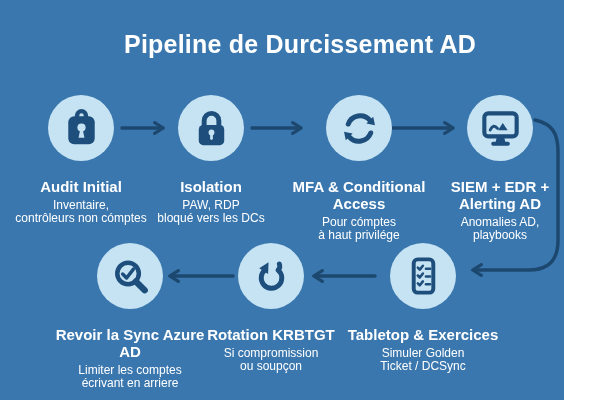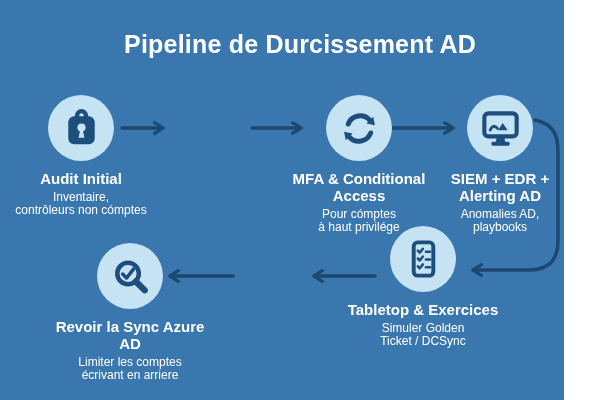--- a/index.html
+++ b/index.html
@@ -38,34 +38,34 @@
   .bubble{
     width:66px;height:66px;border-radius:50%;
     background:var(--bubble);
     margin:0 auto;display:flex;align-items:center;justify-content:center;
   }
   .icon{width:47px;height:47px;display:block;}
   .st{stroke:var(--icon);fill:none;stroke-linecap:round;stroke-linejoin:round;}
   .fl{fill:var(--icon);}
   .cut{fill:var(--bubble);}
   .t{
-    margin-top:10px;color:var(--text);
+    margin-top:18px;color:var(--text);
     font-size:15px;font-weight:bold;line-height:1.13;
     white-space:pre-line;
   }
   .s{
     margin-top:3px;color:var(--text);
     font-size:12px;font-weight:normal;line-height:1.13;
     white-space:pre-line;
   }
   .s1{left:2px;  top:95px; width:158px;}
   .s2{left:134px;top:95px; width:154px;}
   .s3{left:272px;top:95px; width:174px;}
   .s4{left:423px;top:95px; width:154px;}
-  .s5{left:333px;top:226px;width:180px;text-align:center;}
+  .s5{left:333px;top:243px;width:180px;text-align:center;}
   .s6{left:194px;top:243px;width:154px;}
   .s7{left:43px; top:243px;width:174px;}
 </style>
 </head>
 <body>
 
 <div class="canvas">
 
   <div class="page-title">Pipeline de Durcissement AD</div>
 
@@ -90,20 +90,33 @@
         <rect class="fl" x="10.5" y="11.5" width="27" height="28.5" rx="6"></rect>
         <circle class="cut" cx="24" cy="23" r="4.2"></circle>
         <path class="cut" d="M22.6,25.8 h2.8 l1.6,7.7 h-6 z"></path>
       </svg>
     </div>
     <div class="t">Audit Initial</div>
     <div class="s">Inventaire,
 contrôleurs non cómptes</div>
   </div>
 
+  <div class="step s2">
+    <div class="bubble">
+      <svg class="icon" viewBox="0 0 48 48">
+        <path class="st" d="M16.5,22 v-6 a7.5,7.5 0 0 1 15,0 v6" stroke-width="5"></path>
+        <rect class="fl" x="11" y="20.5" width="26" height="20.5" rx="4.5"></rect>
+        <circle class="cut" cx="24" cy="28" r="3"></circle>
+        <rect class="cut" x="22.6" y="29.5" width="2.8" height="6.2" rx="1.4"></rect>
+      </svg>
+    </div>
+    <div class="t">Isolation</div>
+    <div class="s">PAW, RDP
+bloqué vers les DCs</div>
+  </div>
 
   <div class="step s3">
     <div class="bubble">
       <svg class="icon" viewBox="0 0 48 48">
         <path class="st" d="M12.5,19.5 A13,13 0 0 1 34.5,15.5" stroke-width="5"></path>
         <polygon class="fl" points="39.8,20.8 31,19 38,12"></polygon>
         <path class="st" d="M35.5,28.5 A13,13 0 0 1 13.5,32.5" stroke-width="5"></path>
         <polygon class="fl" points="8.2,27.2 17,29 10,36"></polygon>
       </svg>
     </div>
@@ -139,20 +152,32 @@
         <path class="st" d="M26.5,24 h4.2" stroke-width="2.6"></path>
         <path class="st" d="M18.2,31 l2,2 3.2,-4" stroke-width="2.6"></path>
         <path class="st" d="M26.5,32 h4.2" stroke-width="2.6"></path>
       </svg>
     </div>
     <div class="t">Tabletop &amp; Exercices</div>
     <div class="s">Simuler Golden
 Ticket / DCSync</div>
   </div>
 
+  <div class="step s6">
+    <div class="bubble">
+      <svg class="icon" viewBox="0 0 48 48">
+        <path class="st" d="M30.8,17.5 A10.5,10.5 0 1 1 18,16.9" stroke-width="5"></path>
+        <path class="st" d="M30.8,17.5 C32.5,15.8 33,13.8 32,11.2" stroke-width="5"></path>
+        <polygon class="fl" points="11.5,15.5 21,9.5 20.5,21.5"></polygon>
+      </svg>
+    </div>
+    <div class="t">Rotation KRBTGT</div>
+    <div class="s">Si compromission
+ou soupçon</div>
+  </div>
 
   <div class="step s7">
     <div class="bubble">
       <svg class="icon" viewBox="0 0 48 48">
         <circle class="st" cx="21.5" cy="21" r="11" stroke-width="4.6"></circle>
         <path class="st" d="M29.5,29 L38.5,38" stroke-width="6.5"></path>
         <path class="st" d="M16,21.5 l4,4 7,-9" stroke-width="3.6"></path>
       </svg>
     </div>
     <div class="t">Revoir la Sync Azure

